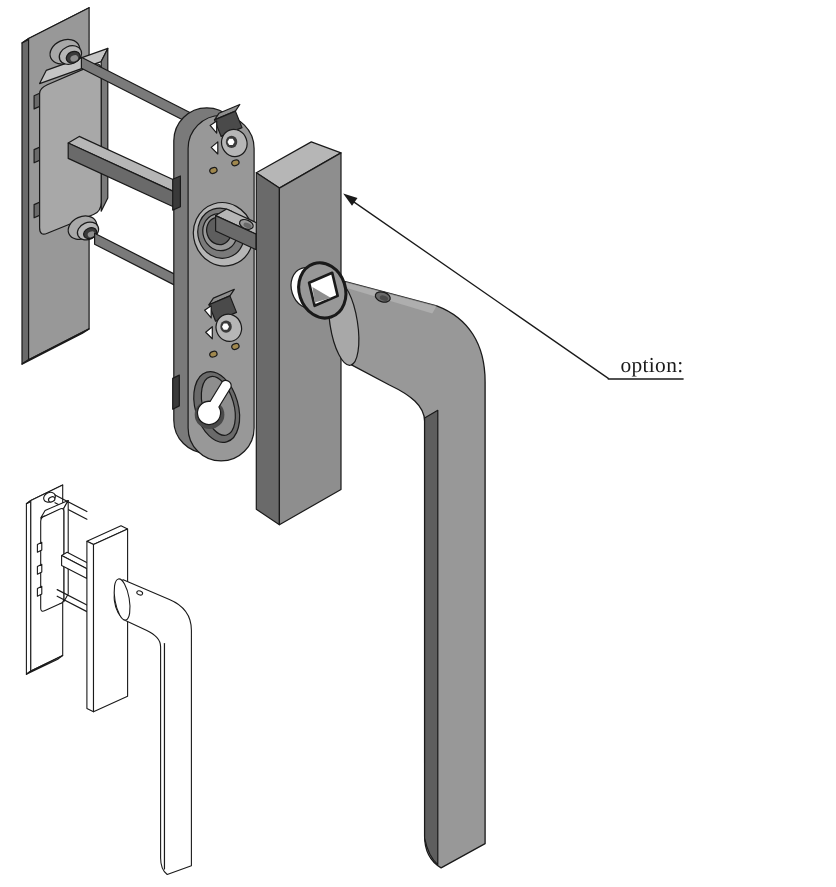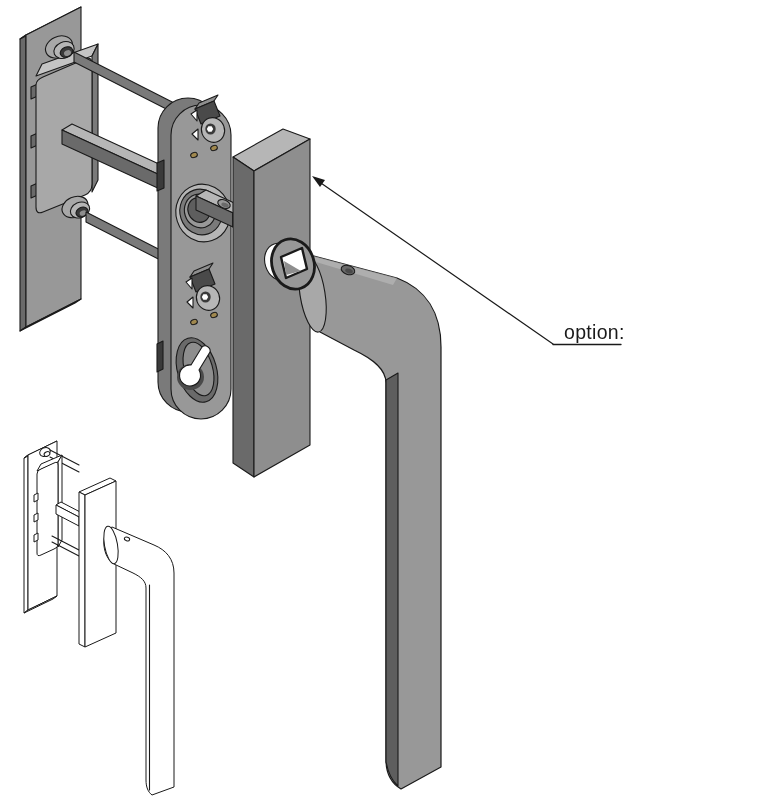--- a/index.html
+++ b/index.html
@@ -1,17 +1,17 @@
 <!DOCTYPE html>
 <html style="--ink: #1a1a1a; --paper: #ffffff; --steel-100: #c4c4c4; --steel-200: #b6b6b6; --steel-300: #a8a8a8; --steel-400: #989898; --steel-450: #8e8e8e; --steel-500: #7a7a7a; --steel-600: #6a6a6a; --steel-700: #5e5e5e; --steel-800: #4a4a4a; --steel-900: #3a3a3a; --brass: #a0884e;"><head>
 <meta charset="utf-8">
 <style>
   html,body{margin:0;padding:0;background:#ffffff;}
   .page{position:relative;width:760px;height:806px;background:var(--paper,#fff);overflow:hidden;
-        font-family:Liberation Sans, sans-serif;}
+        font-family:Liberation Serif, serif;}
   svg{display:block;}
   .d{stroke:var(--ink,#1a1a1a);stroke-width:1.1;stroke-linejoin:round;stroke-linecap:round;}
   .d2{stroke:var(--ink,#1a1a1a);stroke-width:1.2;stroke-linejoin:round;}
   .ns{stroke:none;}
   .ln{fill:none;stroke:var(--ink,#1a1a1a);stroke-width:1.1;stroke-linecap:round;}
   .fw{fill:var(--paper,#ffffff);}
   .fc4{fill:var(--steel-100,#c4c4c4);}
   .fb6{fill:var(--steel-200,#b6b6b6);}
   .fa8{fill:var(--steel-300,#a8a8a8);}
   .f98{fill:var(--steel-400,#989898);}

